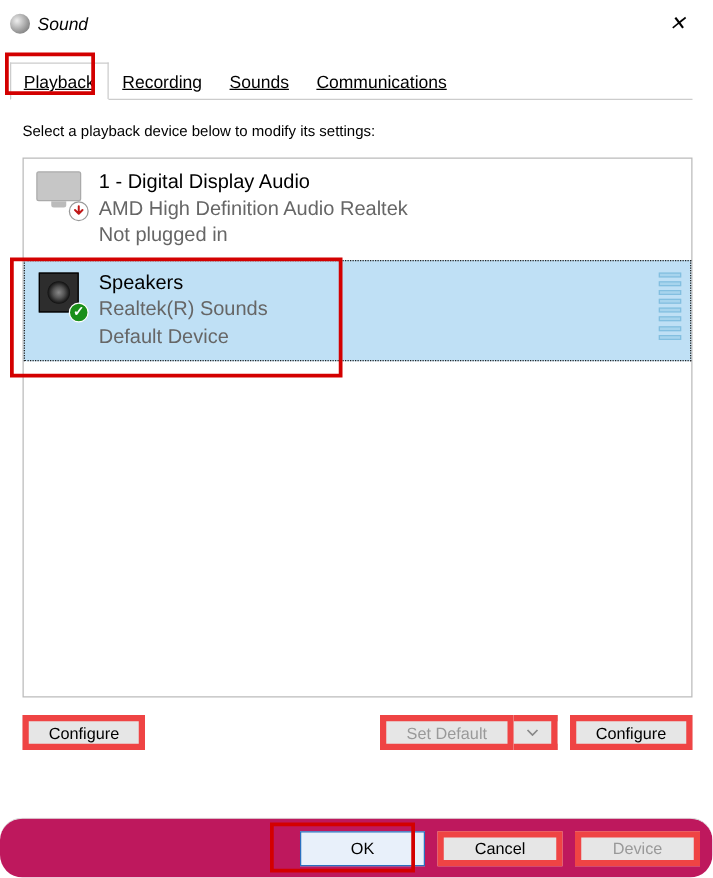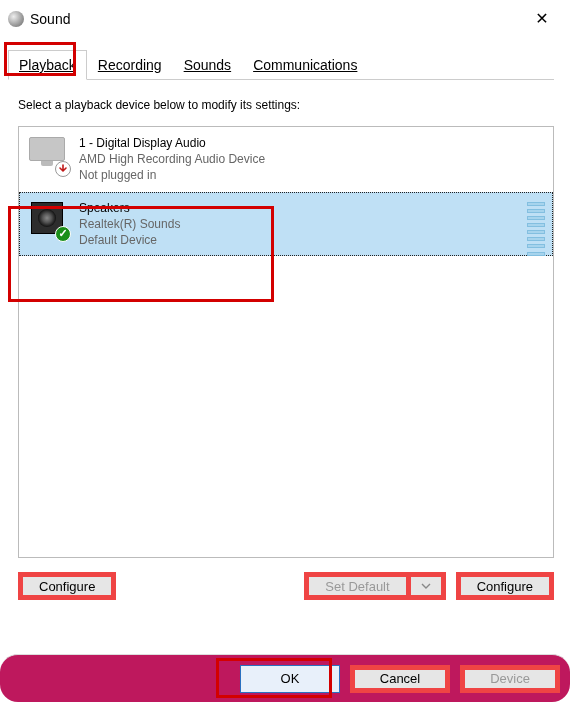--- a/index.html
+++ b/index.html
@@ -12,20 +12,21 @@
     width: 570px;
     height: 702px;
     overflow: hidden;
     position: relative;
   }
   .titlebar {
     height: 32px;
     display: flex;
     align-items: center;
     padding: 5px 8px 0 8px;
+    font-style: italic;
   }
   .titlebar .title-icon {
     width: 16px; height: 16px;
     border-radius: 50%;
     background: radial-gradient(circle at 35% 35%, #eee, #999 60%, #666 100%);
     margin-right: 6px;
   }
   .titlebar .title-text { font-size: 14px; flex: 1; }
   .titlebar .close-x {
     width: 40px; height: 28px;
@@ -124,21 +125,21 @@
     width: 16px; height: 16px;
     border-radius: 50%;
     background: #1a8f1a;
     border: 1px solid #fff;
     bottom: -2px; right: -2px;
     display: flex; align-items: center; justify-content: center;
     color: #fff;
     font-size: 11px;
     font-weight: bold;
   }
-  .dev-text { line-height: 1.35; font-size: 12px; }
+  .dev-text { line-height: 1.35; font-size: 16px; }
   .dev-name { color: #000; }
   .dev-sub { color: #666; }
   .vu {
     position: absolute;
     right: 8px; top: 10px;
     width: 18px; height: 54px;
     display: flex; flex-direction: column; justify-content: space-between;
   }
   .vu span {
     height: 4px; background: #a7d4ed;
@@ -216,21 +217,21 @@
       <div class="dev-icon">
         <div class="monitor"></div>
         <div class="overlay-down">
           <svg viewBox="0 0 10 10">
               <path d="M5 1 v5 M2 4 l3 3 l3 -3" stroke="#c01818" stroke-width="1.6" fill="none" stroke-linecap="round" stroke-linejoin="round"></path>
             </svg>
         </div>
       </div>
       <div class="dev-text">
         <div class="dev-name">1 - Digital Display Audio</div>
-        <div class="dev-sub">AMD High Recording Audio Device</div>
+        <div class="dev-sub">AMD High Definition Audio Realtek</div>
         <div class="dev-sub">Not plugged in</div>
       </div>
     </div>
 
     <div class="device-item sel">
       <div class="dev-icon">
         <div class="speaker"></div>
         <div class="overlay-ok">✓</div>
       </div>
       <div class="dev-text">

